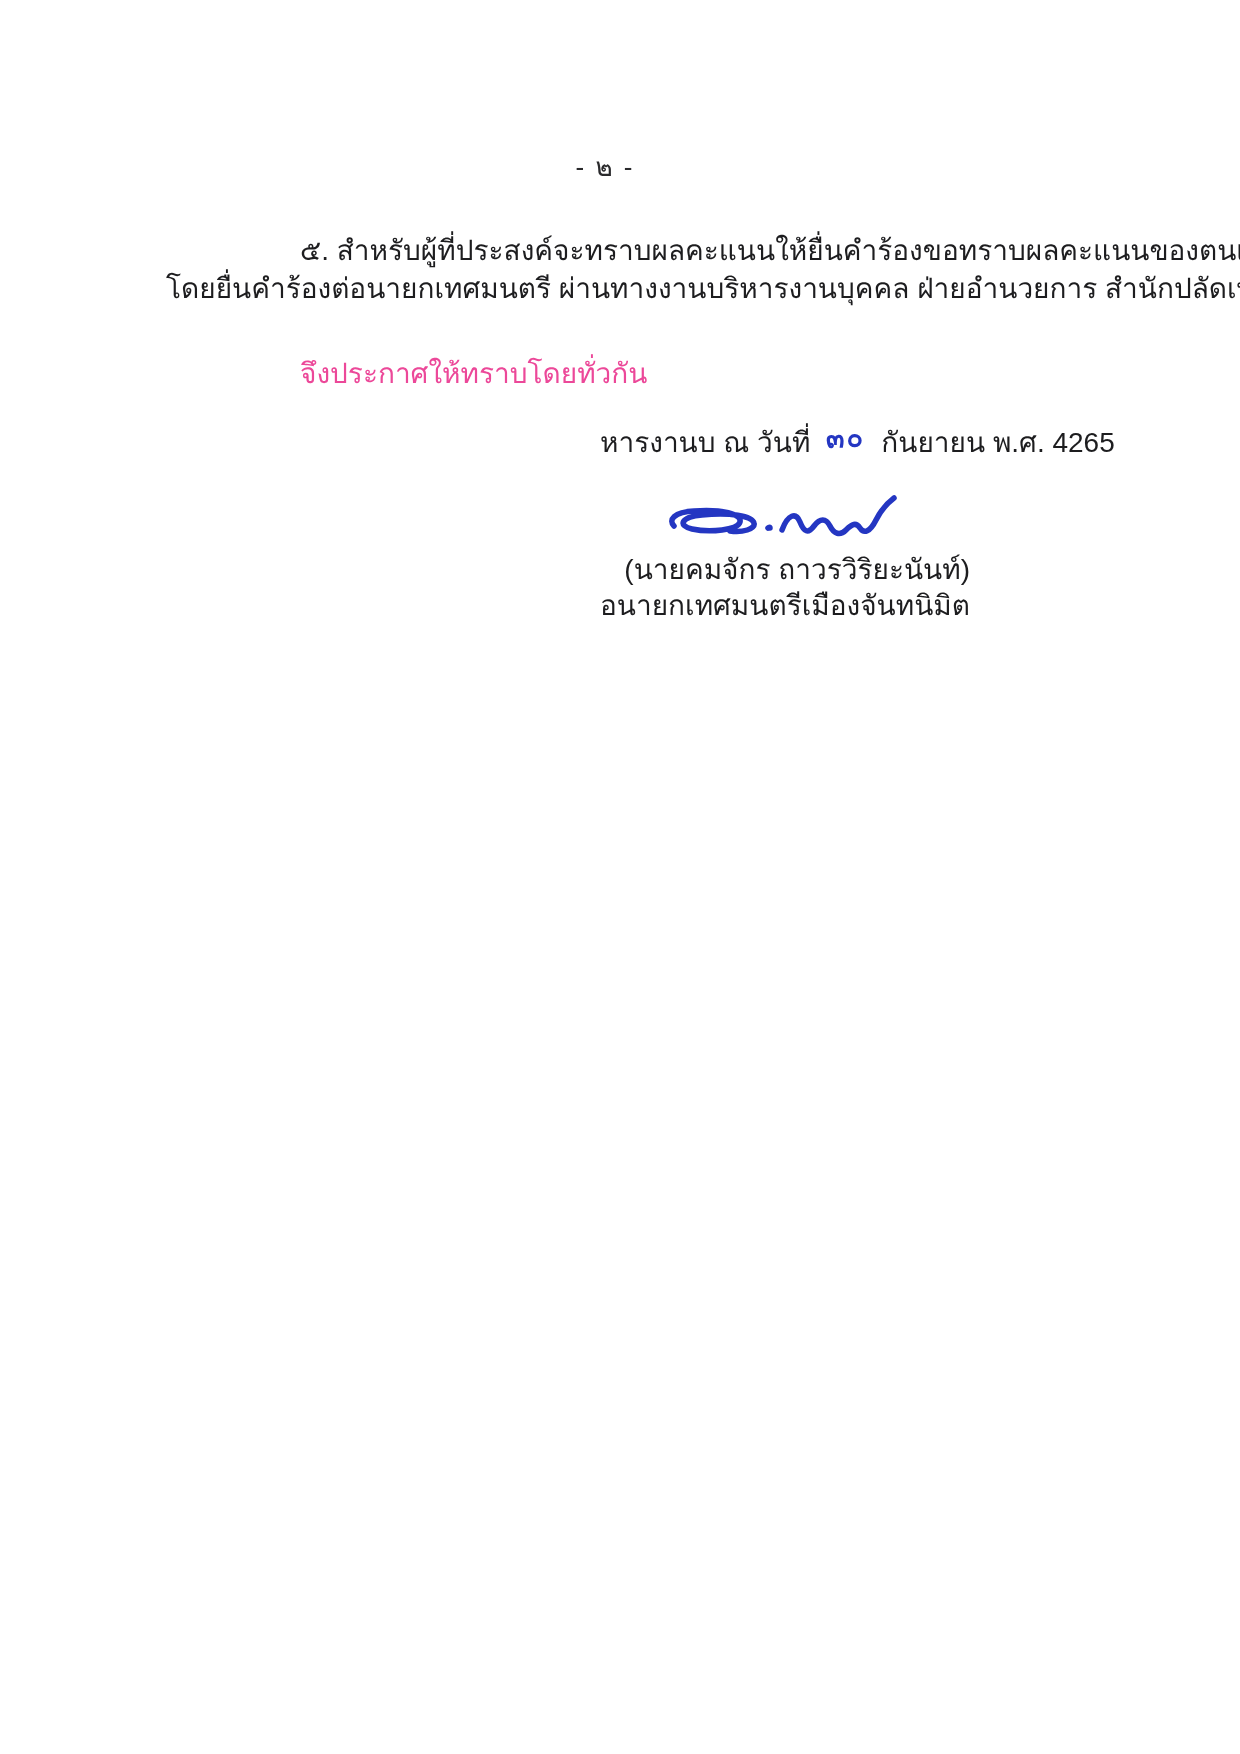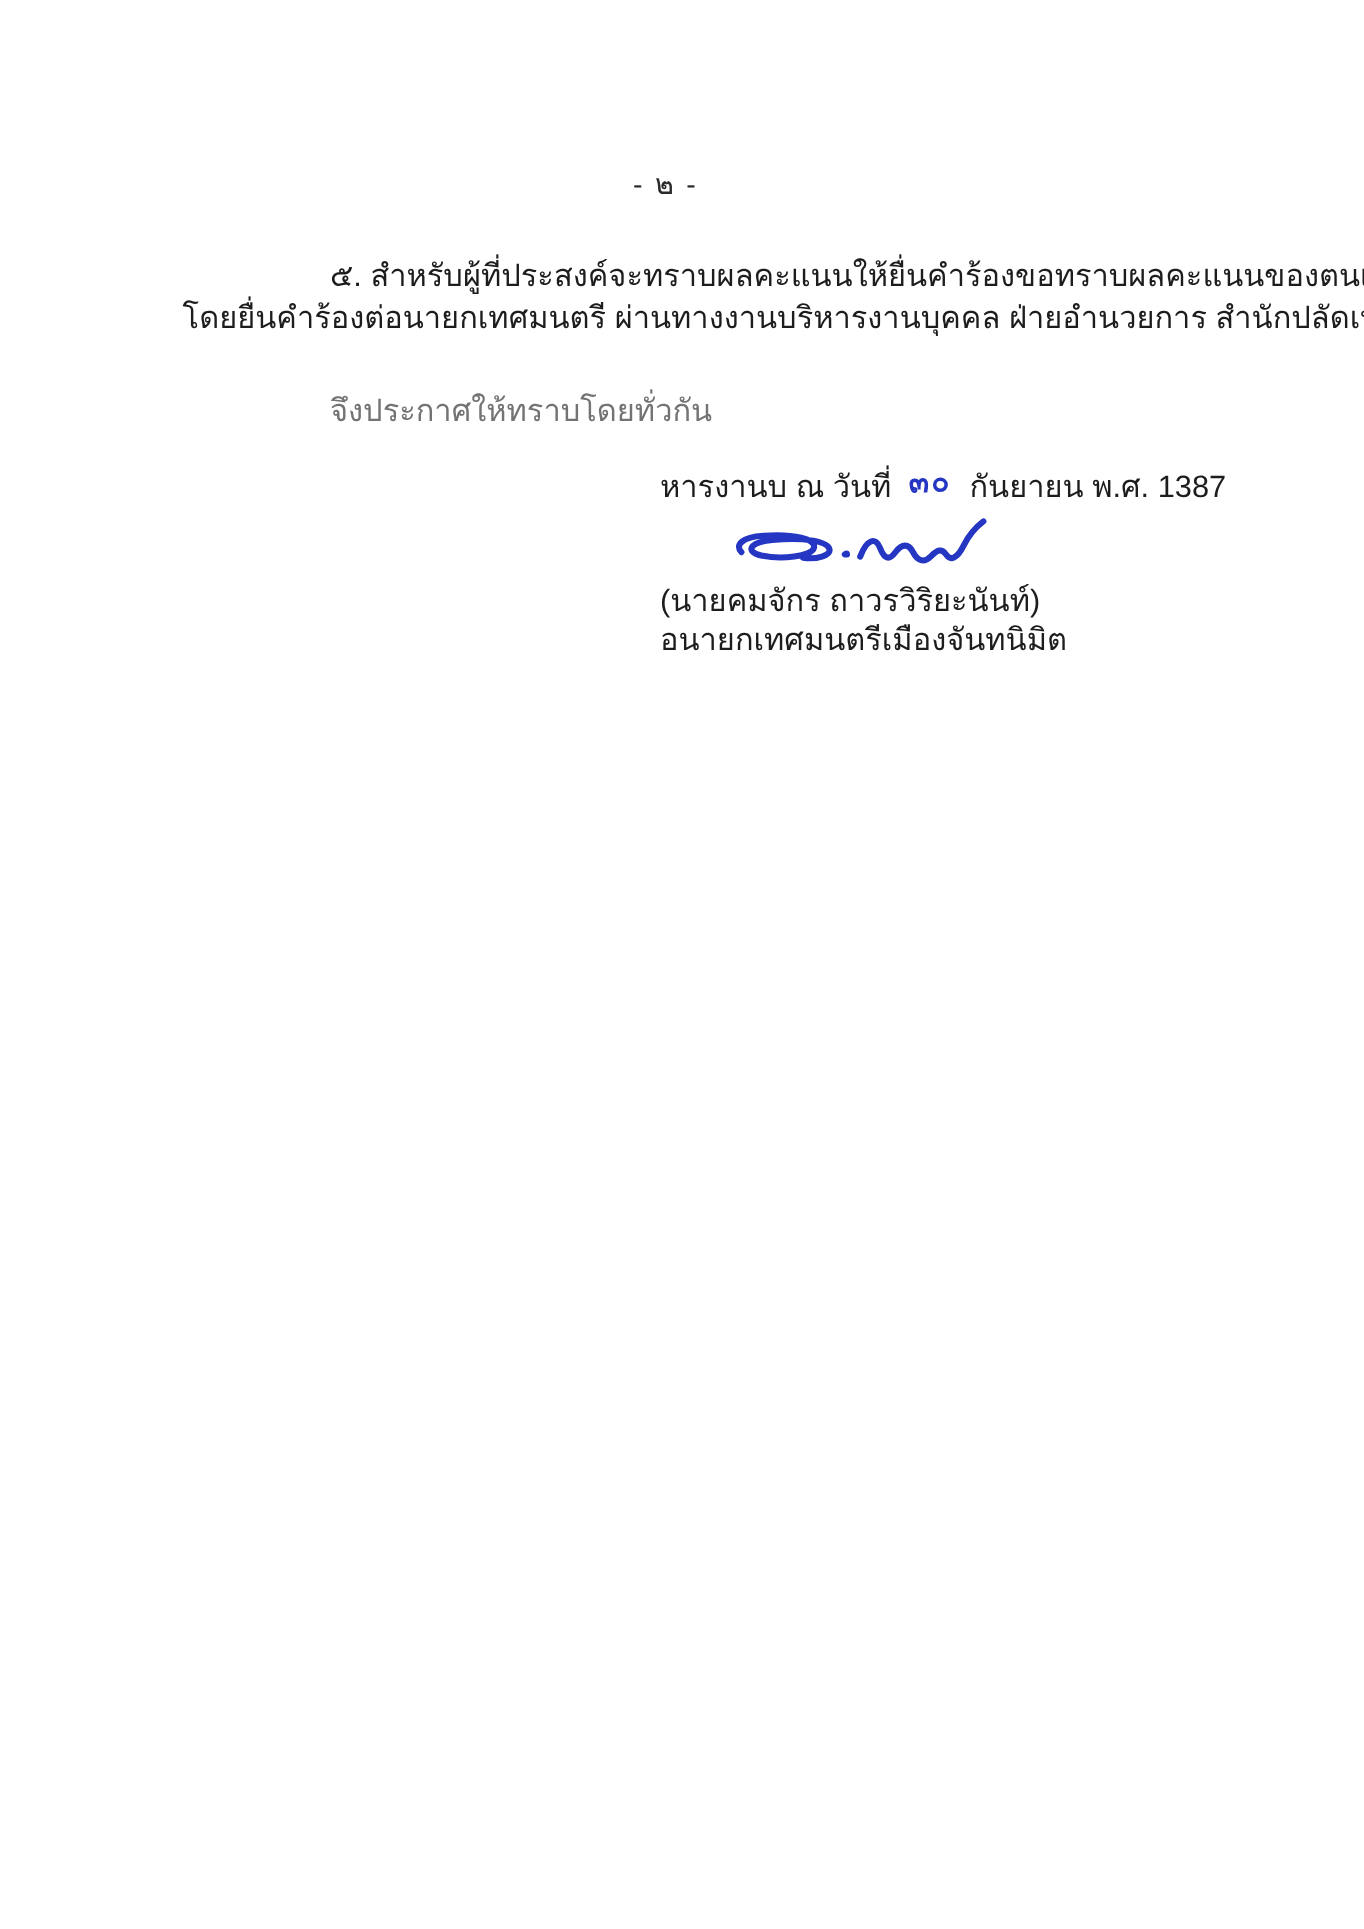--- a/index.html
+++ b/index.html
@@ -40,21 +40,21 @@
   }
   .para-line.first {
     padding-left: 134px;
   }
   .closing-line {
     position: absolute;
     top: 355px;
     left: 300px;
     font-size: 28px;
     line-height: 38px;
-    color: #737373;
+    color: #ec4899;
     white-space: nowrap;
   }
   .date-line {
     position: absolute;
     top: 424px;
     left: 600px;
     font-size: 28px;
     line-height: 38px;
     white-space: nowrap;
     color: #1d1d1f;
@@ -63,24 +63,24 @@
     display: inline-block;
     color: #2436c2;
     font-size: 27px;
     font-weight: bold;
     margin: 0 16px;
     transform: translateY(-5px) rotate(-2deg);
     letter-spacing: 2px;
   }
   .signature-block {
     position: absolute;
-    top: 462px;
+    top: 486px;
     left: 600px;
     width: 370px;
-    text-align: left;
+    text-align: right;
   }
   .signature-ink-wrap {
     position: relative;
     left: 60px;
     width: 250px;
     height: 62px;
   }
   .signature-name {
     margin-top: 4px;
     font-size: 28px;
@@ -103,21 +103,21 @@
   <div class="page-number">- ๒ -</div>
 
   <div class="body-paragraph">
     <div class="para-line first">๕. สำหรับผู้ที่ประสงค์จะทราบผลคะแนนให้ยื่นคำร้องขอทราบผลคะแนนของตนเอง</div>
     <div class="para-line">โดยยื่นคำร้องต่อนายกเทศมนตรี ผ่านทางงานบริหารงานบุคคล ฝ่ายอำนวยการ สำนักปลัดเทศบาล ภายใน ๓๐</div>
   </div>
 
   <div class="closing-line">จึงประกาศให้ทราบโดยทั่วกัน</div>
 
   <div class="date-line">
-    <span>หารงานบ  ณ  วันที่</span><span class="handwritten-day">๓๐</span><span>กันยายน  พ.ศ. 1387</span>
+    <span>หารงานบ  ณ  วันที่</span><span class="handwritten-day">๓๐</span><span>กันยายน  พ.ศ. 4265</span>
   </div>
 
   <div class="signature-block">
     <div class="signature-ink-wrap">
       <svg width="250" height="62" viewBox="0 0 250 62" xmlns="http://www.w3.org/2000/svg">
         <g fill="none" stroke-width="5.5" stroke-linecap="round" stroke-linejoin="round">
           <path d="M14,40 C8,34 14,26 34,25 C62,23 82,28 80,36 C78,44 50,47 32,43 C18,40 20,31 42,29 C70,26 92,30 94,37 C96,43 82,47 70,45" stroke="#2436c2"></path>
           <path d="M108,42 C109,41 110,41 110,42" stroke="#2436c2"></path>
           <path d="M122,44 C128,28 136,26 140,36 C144,46 148,48 154,40 C160,32 166,32 170,40 C174,48 180,50 186,44 C192,38 196,36 200,42 C204,48 210,46 216,34 C220,26 226,18 234,12" stroke="#2436c2"></path>
         </g>

